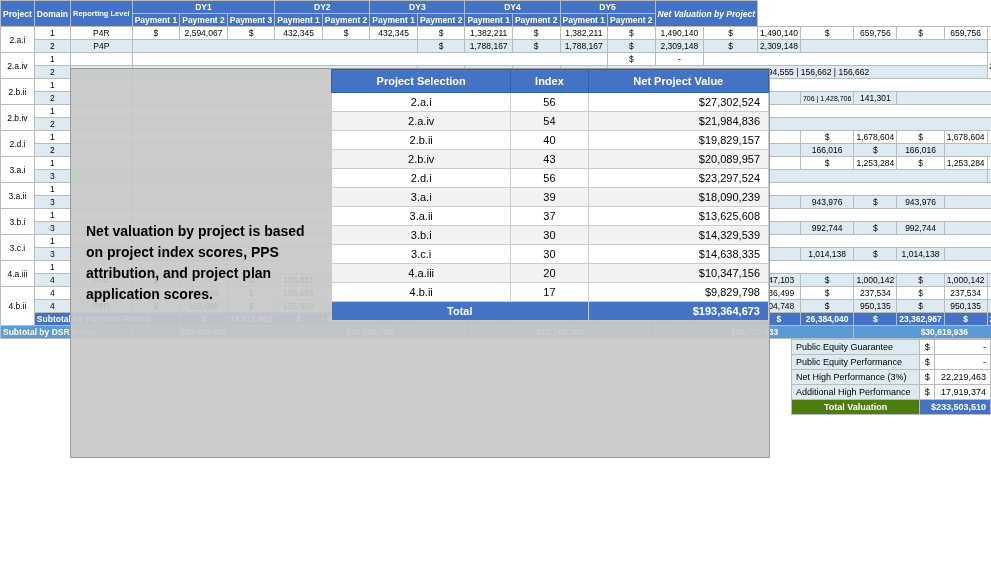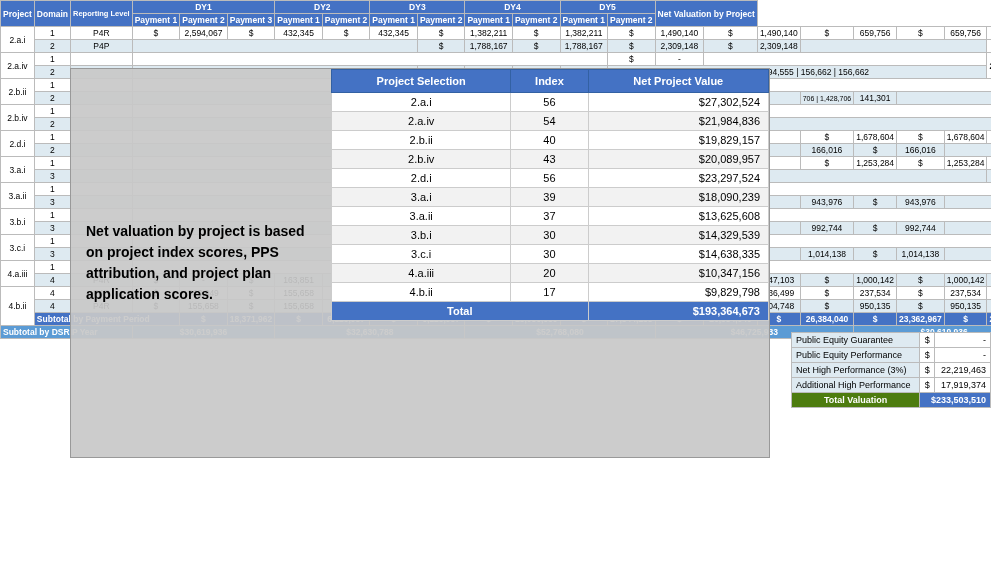--- a/index.html
+++ b/index.html
@@ -55,21 +55,21 @@
     .group-dy1 { background: #5B9BD5; color: #fff; }
     .group-dy2 { background: #4472C4; color: #fff; }
     .group-dy3 { background: #5B9BD5; color: #fff; }
     .group-dy4 { background: #4472C4; color: #fff; }
     .group-dy5 { background: #5B9BD5; color: #fff; }
 
     .row-subtotal td { background: #4472C4; color: #fff; font-weight: bold; }
     .row-subtotal2 td { background: #5B9BD5; color: #fff; font-weight: bold; }
 
     .net-col { background: #fff; border: 2px solid #C00000; font-weight: bold; }
-    .net-header { background: #C00000; color: #fff; border: 2px solid #C00000; }
+    .net-header { background: #C00000; color: #fff; border: 2px solid #C00000; font-style: italic; }
 
     
     .modal-overlay {
       position: absolute;
       top: 68px;
       left: 70px;
       width: 700px;
       height: 390px;
       background: rgba(200,200,200,0.92);
       border: 1px solid #999;
@@ -129,21 +129,21 @@
       font-weight: bold;
     }
 
     .modal-total-row td:last-child {
       color: #fff;
     }
 
     
     .summary-table {
       position: absolute;
-      bottom: 7px;
+      bottom: 0;
       right: 0;
       width: 200px;
       border-collapse: collapse;
       font-size: 9px;
       z-index: 5;
     }
     .summary-table td {
       border: 1px solid #bbb;
       padding: 2px 4px;
       white-space: nowrap;

